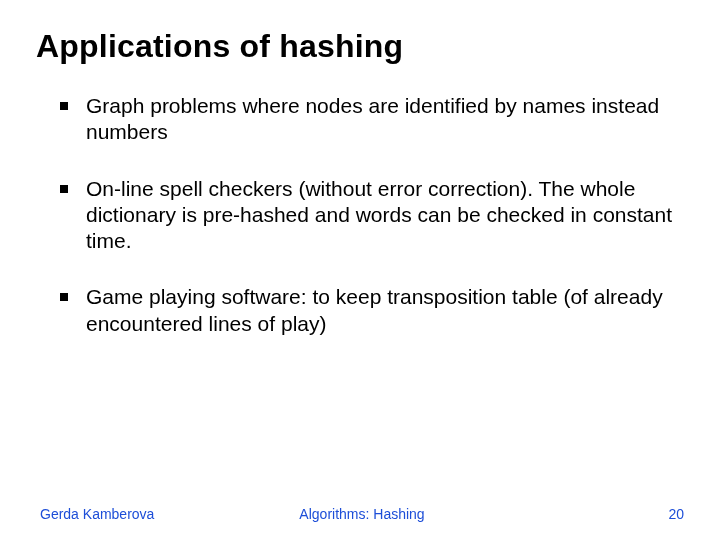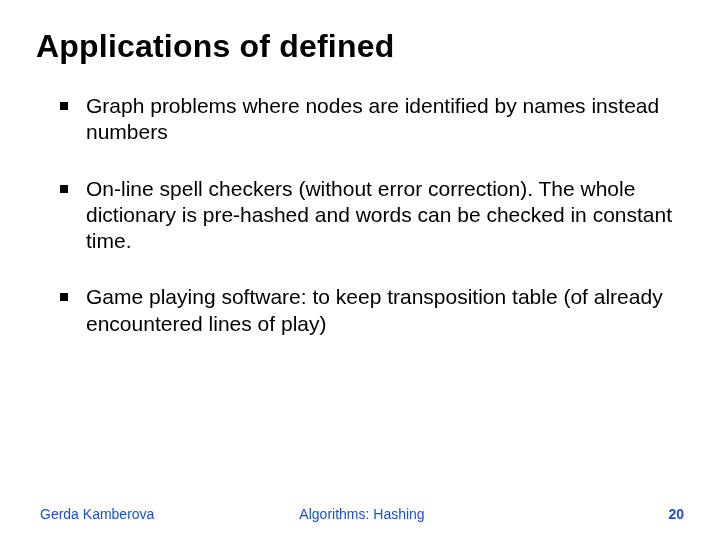--- a/index.html
+++ b/index.html
@@ -61,28 +61,27 @@
   }
   .footer .center {
     position: absolute;
     left: 0;
     right: 0;
     text-align: center;
   }
   .footer .right {
     position: absolute;
     right: 36px;
-    font-weight: bold;
   }
 </style>
 </head>
 <body>
 
 <div class="slide">
-  <h1 class="title">Applications of  defined</h1>
+  <h1 class="title">Applications of  hashing</h1>
 
   <ul class="bullets">
     <li> Graph problems where nodes are identified by names instead numbers</li>
     <li>On-line spell checkers (without error correction). The whole dictionary is pre-hashed and words can be checked in constant time.</li>
     <li>Game playing software: to keep transposition table (of already encountered  lines of play)</li>
   </ul>
 
   <div class="footer">
     <span class="left">Gerda Kamberova</span>
     <span class="center">Algorithms: Hashing</span>

